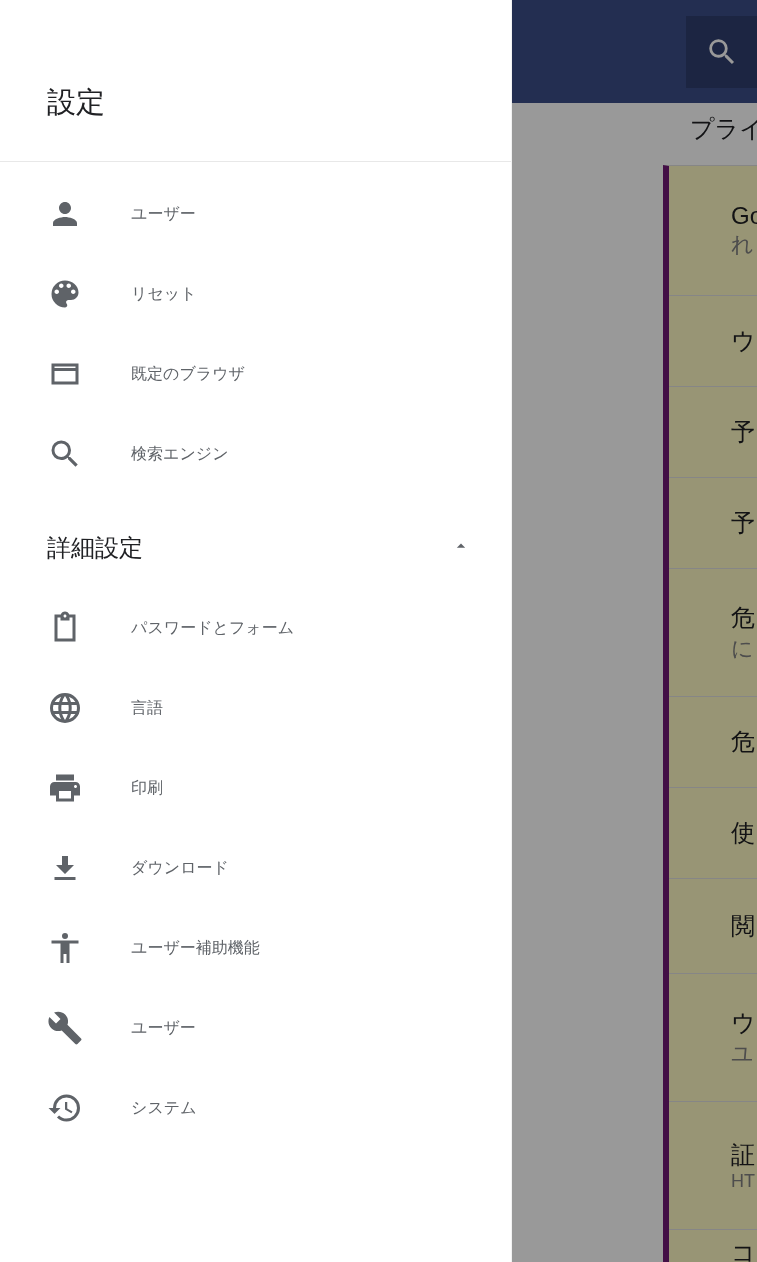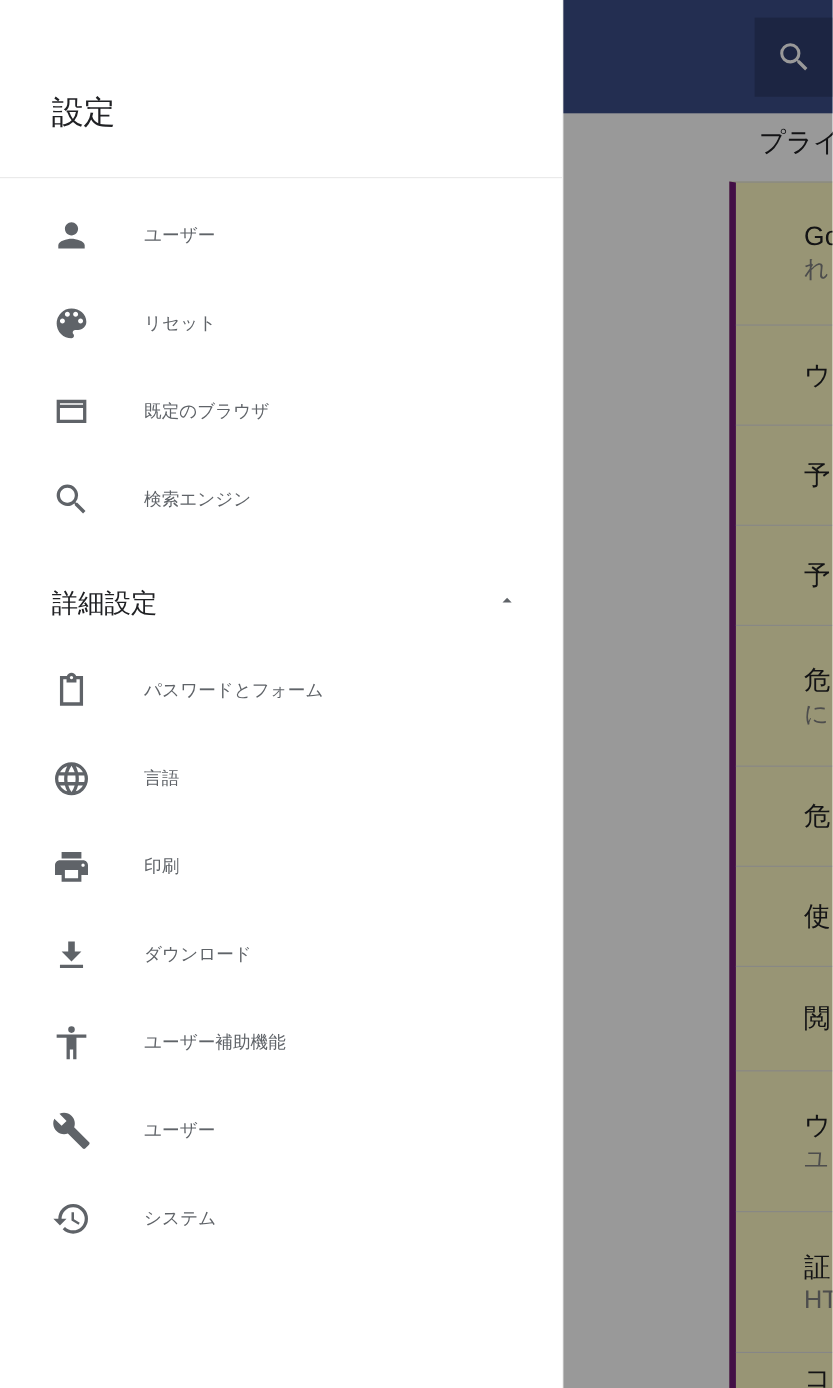--- a/index.html
+++ b/index.html
@@ -171,21 +171,21 @@
     </div>
   <div class="bg-row2" style="height:95px">
       <span>閲</span>
     </div>
   <div class="bg-row2" style="height:128px">
       <span>ウ</span>
       <span class="sub" style="color:#808080;font-size:22px">ユ</span>
     </div>
   <div class="bg-row2" style="height:128px">
       <span>証</span>
-      <span class="sub" style="color:#808080;font-size:23px">HT</span>
+      <span class="sub" style="color:#808080;font-size:18px">HT</span>
     </div>
   <div class="bg-row2" style="height:45px;border-bottom:none">
       <span>コ</span>
     </div>
 </div>
 
 <div class="backdrop"></div>
 
 <div class="drawer">
   <div class="drawer-header">

